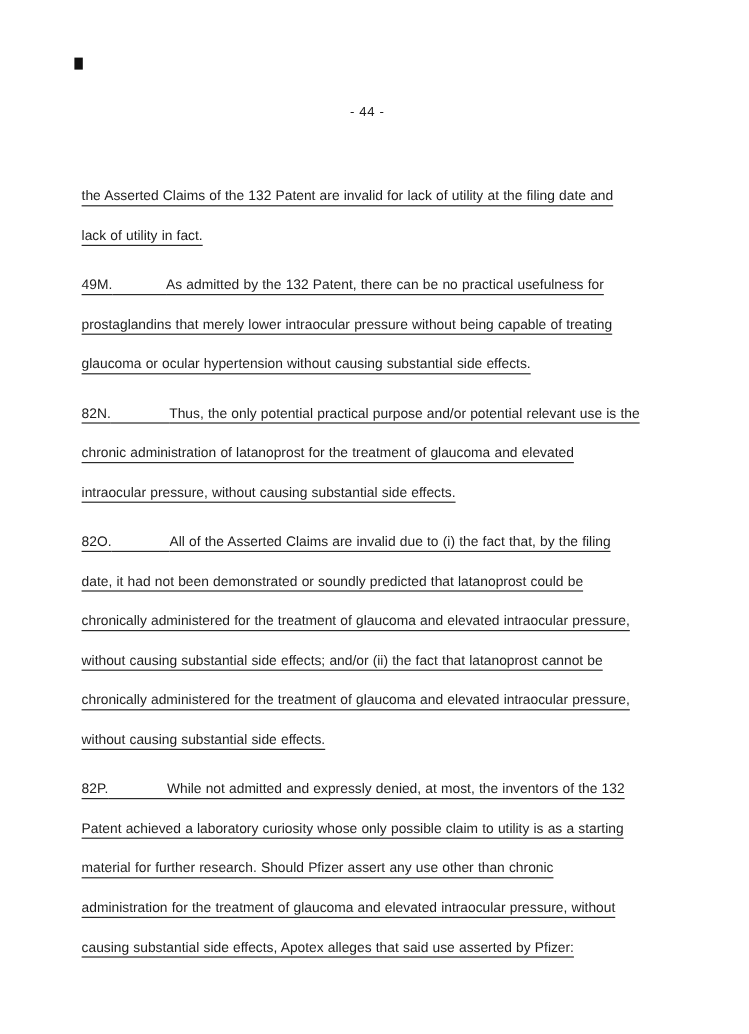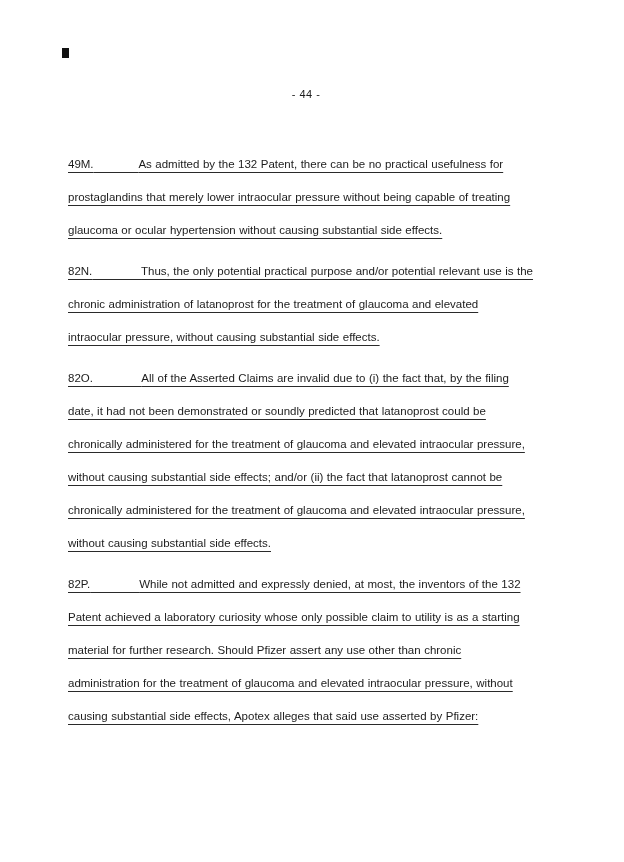--- a/index.html
+++ b/index.html
@@ -64,20 +64,21 @@
 <body>
 
 <div class="page">
 
   <div class="scan-artifact"></div>
 
   <div class="page-number">- 44 -</div>
 
   <div class="content">
 
+    <p class="para"><span>the Asserted Claims of the 132 Patent are invalid for lack of utility at the filing date and lack of utility in fact.</span></p>
 
     <p class="para"><span class="plabel">49M.</span><span class="tab">             </span><span>As admitted by the 132 Patent, there can be no practical usefulness for prostaglandins that merely lower intraocular pressure without being capable of treating glaucoma or ocular hypertension without causing substantial side effects.</span></p>
 
     <p class="para"><span class="plabel">82N.</span><span class="tab">              </span><span>Thus, the only potential practical purpose and/or potential relevant use is the chronic administration of latanoprost for the treatment of glaucoma and elevated intraocular pressure, without causing substantial side effects.</span></p>
 
     <p class="para"><span class="plabel">82O.</span><span class="tab">              </span><span>All of the Asserted Claims are invalid due to (i) the fact that, by the filing date, it had not been demonstrated or soundly predicted that latanoprost could be chronically administered for the treatment of glaucoma and elevated intraocular pressure, without causing substantial side effects; and/or (ii) the fact that latanoprost cannot be chronically administered for the treatment of glaucoma and elevated intraocular pressure, without causing substantial side effects.</span></p>
 
     <p class="para"><span class="plabel">82P.</span><span class="tab">              </span><span>While not admitted and expressly denied, at most, the inventors of the 132 Patent achieved a laboratory curiosity whose only possible claim to utility is as a starting material for further research.  Should Pfizer assert any use other than chronic administration for the treatment of glaucoma and elevated intraocular pressure, without causing substantial side effects, Apotex alleges that said use asserted by Pfizer:</span></p>
 
   </div>

